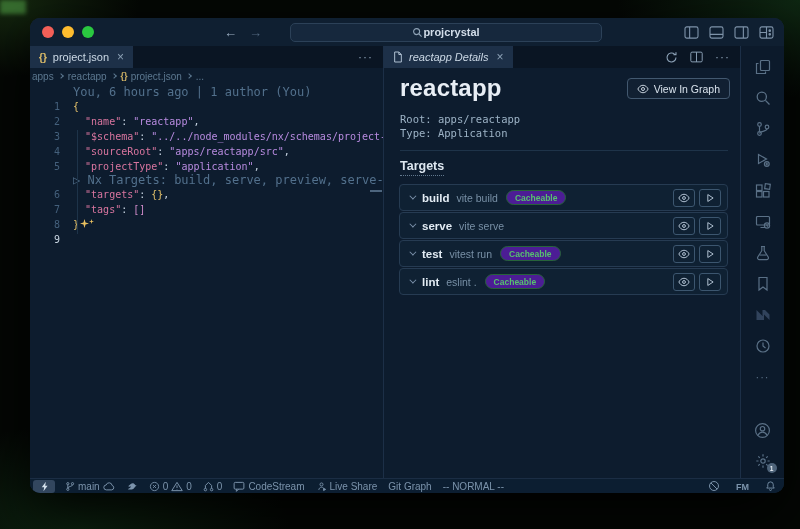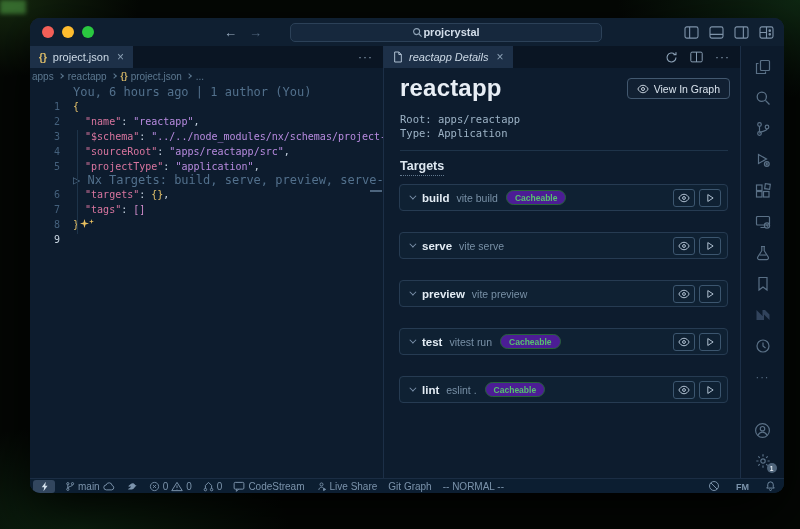--- a/index.html
+++ b/index.html
@@ -65,21 +65,21 @@
 
   
   .right-pane { position:absolute; top:50px; left:355px; right:44px; bottom:15px; background:#0d1c2e; overflow:hidden; }
   .rp-head { position:relative; padding:6px 12px 0 15px; }
   .rp-title { font-size:24px; font-weight:bold; color:#e8eef5; letter-spacing:.2px; }
   .graph-btn { position:absolute; right:10px; top:10px; height:21px; display:flex; align-items:center; gap:5px;
     border:1px solid #42586f; border-radius:4px; background:rgba(255,255,255,.02); color:#d8e2ec; font-size:10.5px; padding:0 9px; font-family:inherit; }
   .rp-meta { padding:10px 15px 0; font-family:"DejaVu Sans Mono", monospace; font-size:10.5px; color:#9db3c6; line-height:14px; }
   .rp-divider { border-top:1px solid #1e3349; margin:10px 12px 0 15px; }
   .rp-targets-heading { margin:8px 15px 0; font-size:12.5px; font-weight:bold; color:#dde7f0; display:inline-block; border-bottom:1px dotted #62798f; padding-bottom:2px; }
-  #targets { margin:8px 12px 0 14px; display:flex; flex-direction:column; gap:21px; }
+  #targets { margin:8px 12px 0 14px; display:flex; flex-direction:column; gap:1px; }
   .target-card { height:27px; background:#0f2133; border:1px solid #263b52; border-radius:4px; display:flex; align-items:center; padding:0 6px 0 9px; }
   .chev { width:5px; height:5px; border-right:1.4px solid #7d93ad; border-bottom:1.4px solid #7d93ad; transform:rotate(45deg) translateY(-2px); margin-right:8px; flex:0 0 auto; }
   .t-name { font-size:11.5px; font-weight:bold; color:#e3ecf4; margin-right:7px; }
   .t-cmd { font-size:10.5px; color:#7890a6; margin-right:8px; }
   .pill { font-size:8.5px; font-weight:bold; color:#57c16f; border:1px solid #27633a; background:#4c1d95; border-radius:9px; padding:1.5px 8px; }
   .t-actions { margin-left:auto; display:flex; gap:4px; }
   .ibtn { width:22px; height:18px; border:1px solid #3c566f; border-radius:3px; background:transparent; color:#c3d3e3; display:flex; align-items:center; justify-content:center; padding:0; }
 
   
   .activitybar { position:absolute; top:28px; right:0; width:44px; bottom:15px; background:#0c1a2b; border-left:1px solid #1c2f47;
@@ -263,39 +263,20 @@
               </svg>
       </button>
       <button class="ibtn">
         <svg class="s" width="10" height="10" viewBox="0 0 16 16" fill="none" stroke="currentColor" stroke-width="1.4" stroke-linejoin="round">
                 <path d="M4.5 2.5v11l8.5-5.5z"></path>
               </svg>
       </button>
     </span>
   </div>
 
-  <div class="target-card">
-    <span class="chev"></span>
-    <span class="t-name">preview</span>
-    <span class="t-cmd">vite preview</span>
-
-    <span class="t-actions">
-      <button class="ibtn">
-        <svg class="s" width="12" height="10" viewBox="0 0 16 12" fill="none" stroke="currentColor" stroke-width="1.2">
-                <path d="M8 1C4.5 1 2 4 1.2 6 2 8 4.5 11 8 11s6-3 6.8-5C14 4 11.5 1 8 1z"></path>
-                <circle cx="8" cy="6" r="1.9"></circle>
-              </svg>
-      </button>
-      <button class="ibtn">
-        <svg class="s" width="10" height="10" viewBox="0 0 16 16" fill="none" stroke="currentColor" stroke-width="1.4" stroke-linejoin="round">
-                <path d="M4.5 2.5v11l8.5-5.5z"></path>
-              </svg>
-      </button>
-    </span>
-  </div>
 
 
   <div class="target-card">
     <span class="chev"></span>
     <span class="t-name">test</span>
     <span class="t-cmd">vitest run</span>
     <span class="pill">Cacheable</span>
     <span class="t-actions">
       <button class="ibtn">
         <svg class="s" width="12" height="10" viewBox="0 0 16 12" fill="none" stroke="currentColor" stroke-width="1.2">

